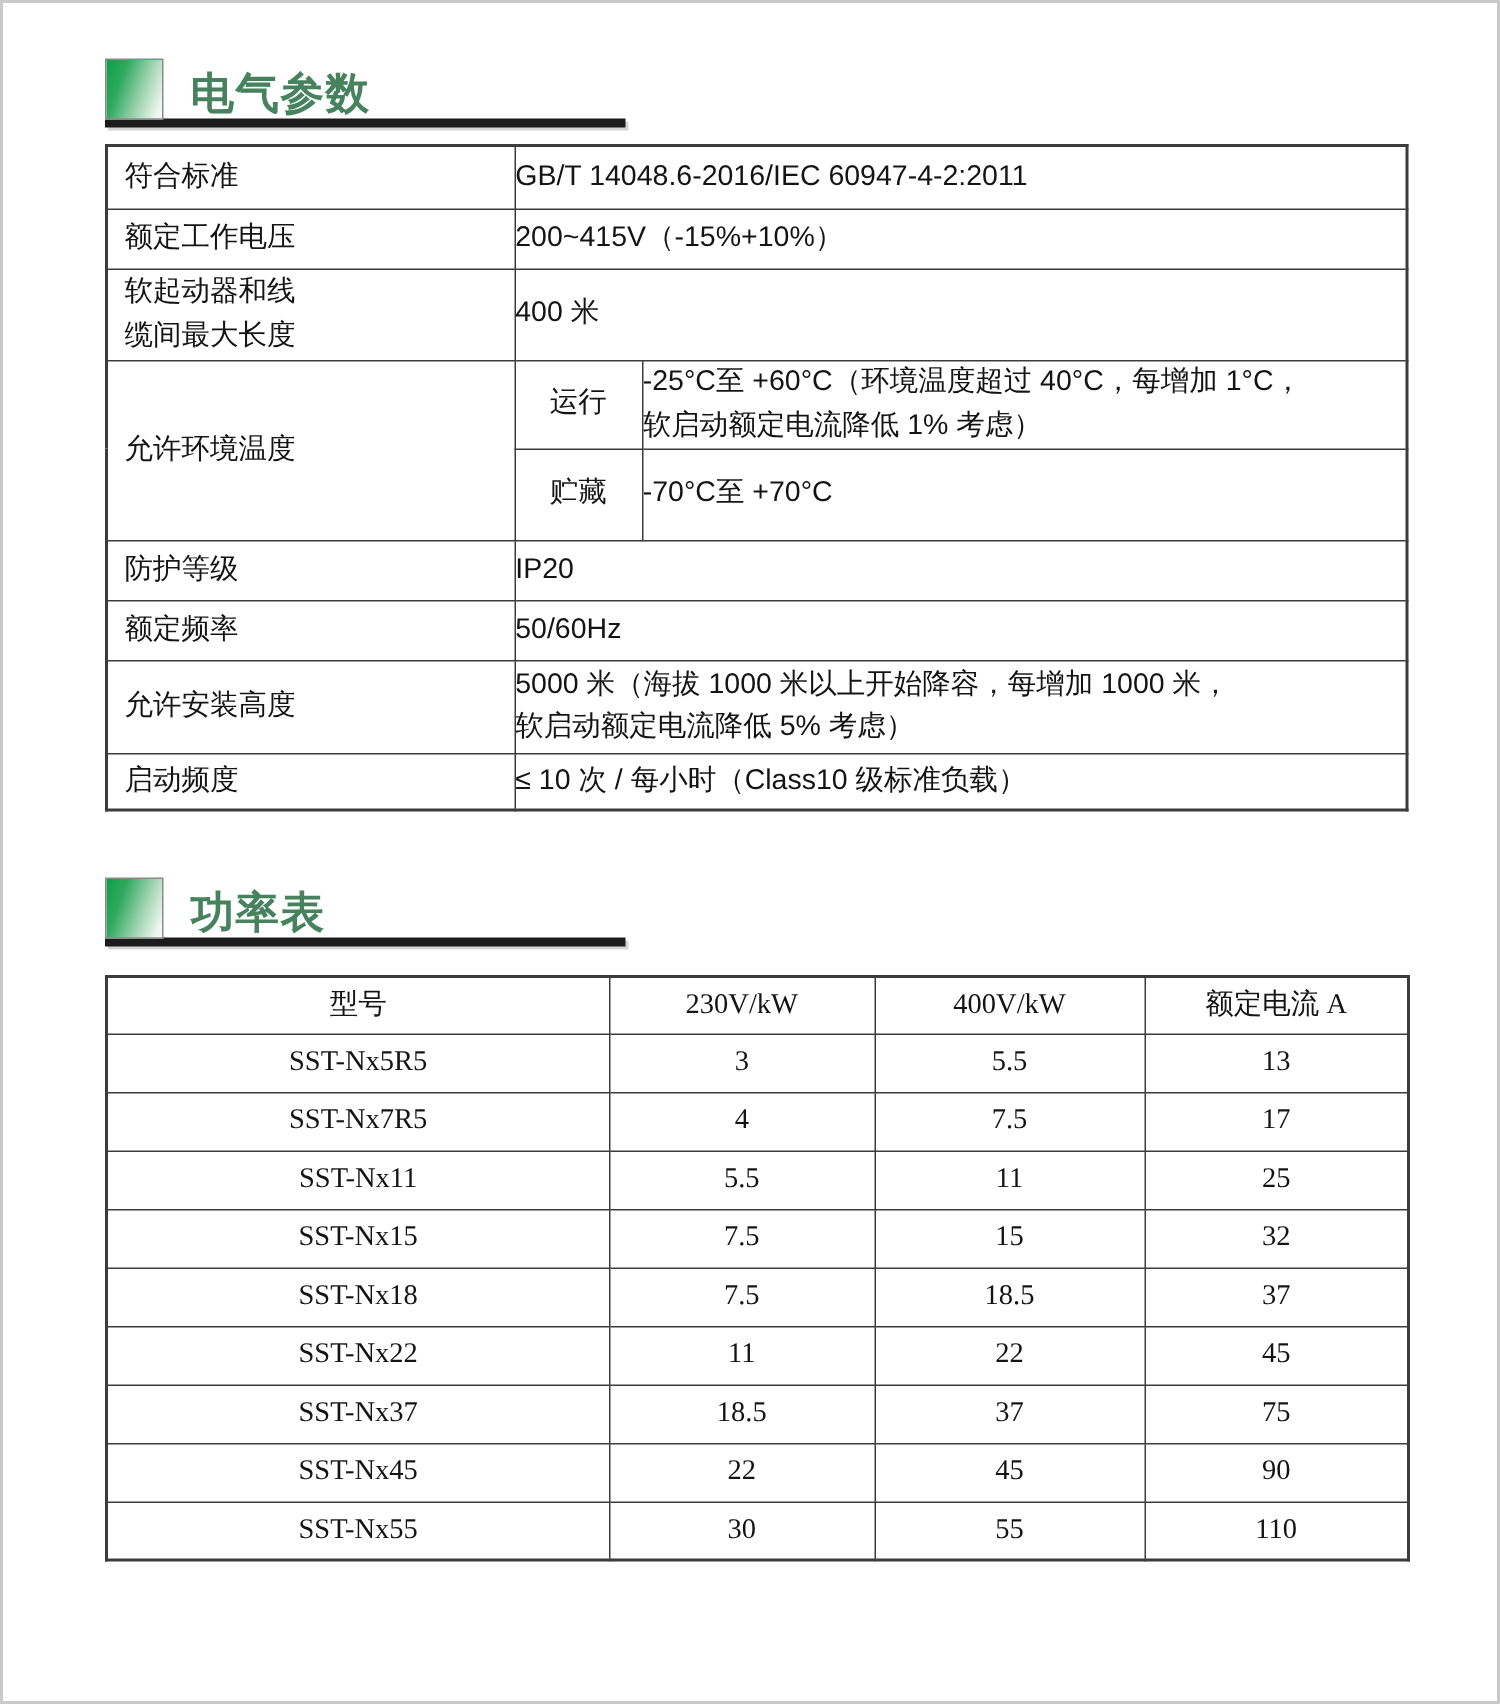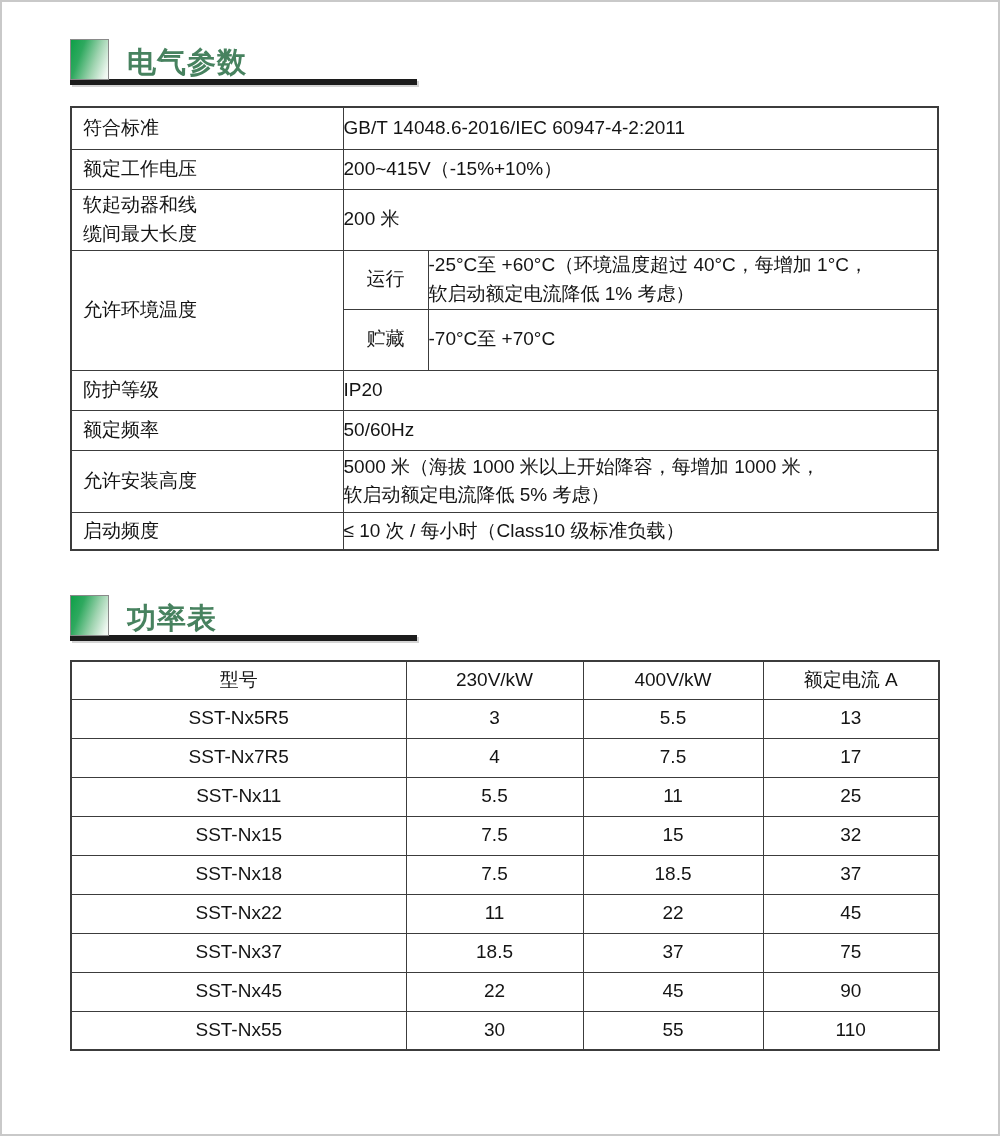--- a/index.html
+++ b/index.html
@@ -57,38 +57,38 @@
   }
   td, th {
     border: 1px solid #3c3c3c;
     font-size: 19px;
     font-weight: normal;
     color: #141414;
     line-height: 1.5;
     vertical-align: middle;
     overflow: hidden;
   }
-  .tbl-electrical { margin-top: 20px; width: 867px; }
+  .tbl-electrical { margin-top: 10px; width: 867px; }
   .tbl-power      { margin-top: 18px; width: 868px; }
   .label-cell { text-align: left; padding-left: 11px; }
   .value-cell { text-align: left; }
   .sub-cell   { text-align: center; }
   .two-line div { white-space: nowrap; }
   
   .r-std  { height: 42px; }
   .r-volt { height: 40px; }
   .r-cab  { height: 61px; }
   .r-op   { height: 59px; }
   .r-sto  { height: 61px; }
   .r-ip   { height: 40px; padding-left: 17px; }
   .r-hz   { height: 40px; }
   .r-alt  { height: 62px; }
   .r-srt  { height: 38px; }
   
-  .tbl-power tr { height: 39px; }
+  .tbl-power tr { height: 39px; font-family: Liberation Serif, serif; }
   .tbl-power .hdr-row { height: 38px; }
   .tbl-power td { text-align: center; }
 </style>
 </head>
 <body>
 
 <div class="page">
 
   <div class="section-heading heading-1">
     <div class="heading-square"></div>
@@ -109,21 +109,21 @@
     </tr>
     <tr class="r-volt">
       <td class="label-cell">额定工作电压</td>
       <td class="value-cell" colspan="2">200~415V（-15%+10%）</td>
     </tr>
     <tr class="r-cab">
       <td class="label-cell two-line">
         <div>软起动器和线</div>
         <div>缆间最大长度</div>
       </td>
-      <td class="value-cell" colspan="2">200 米</td>
+      <td class="value-cell" colspan="2">400 米</td>
     </tr>
     <tr class="r-op">
       <td class="label-cell" rowspan="2">允许环境温度</td>
       <td class="sub-cell">运行</td>
       <td class="value-cell two-line">
         <div>-25°C至 +60°C（环境温度超过 40°C，每增加 1°C，</div>
         <div>软启动额定电流降低 1% 考虑）</div>
       </td>
     </tr>
     <tr class="r-sto">

